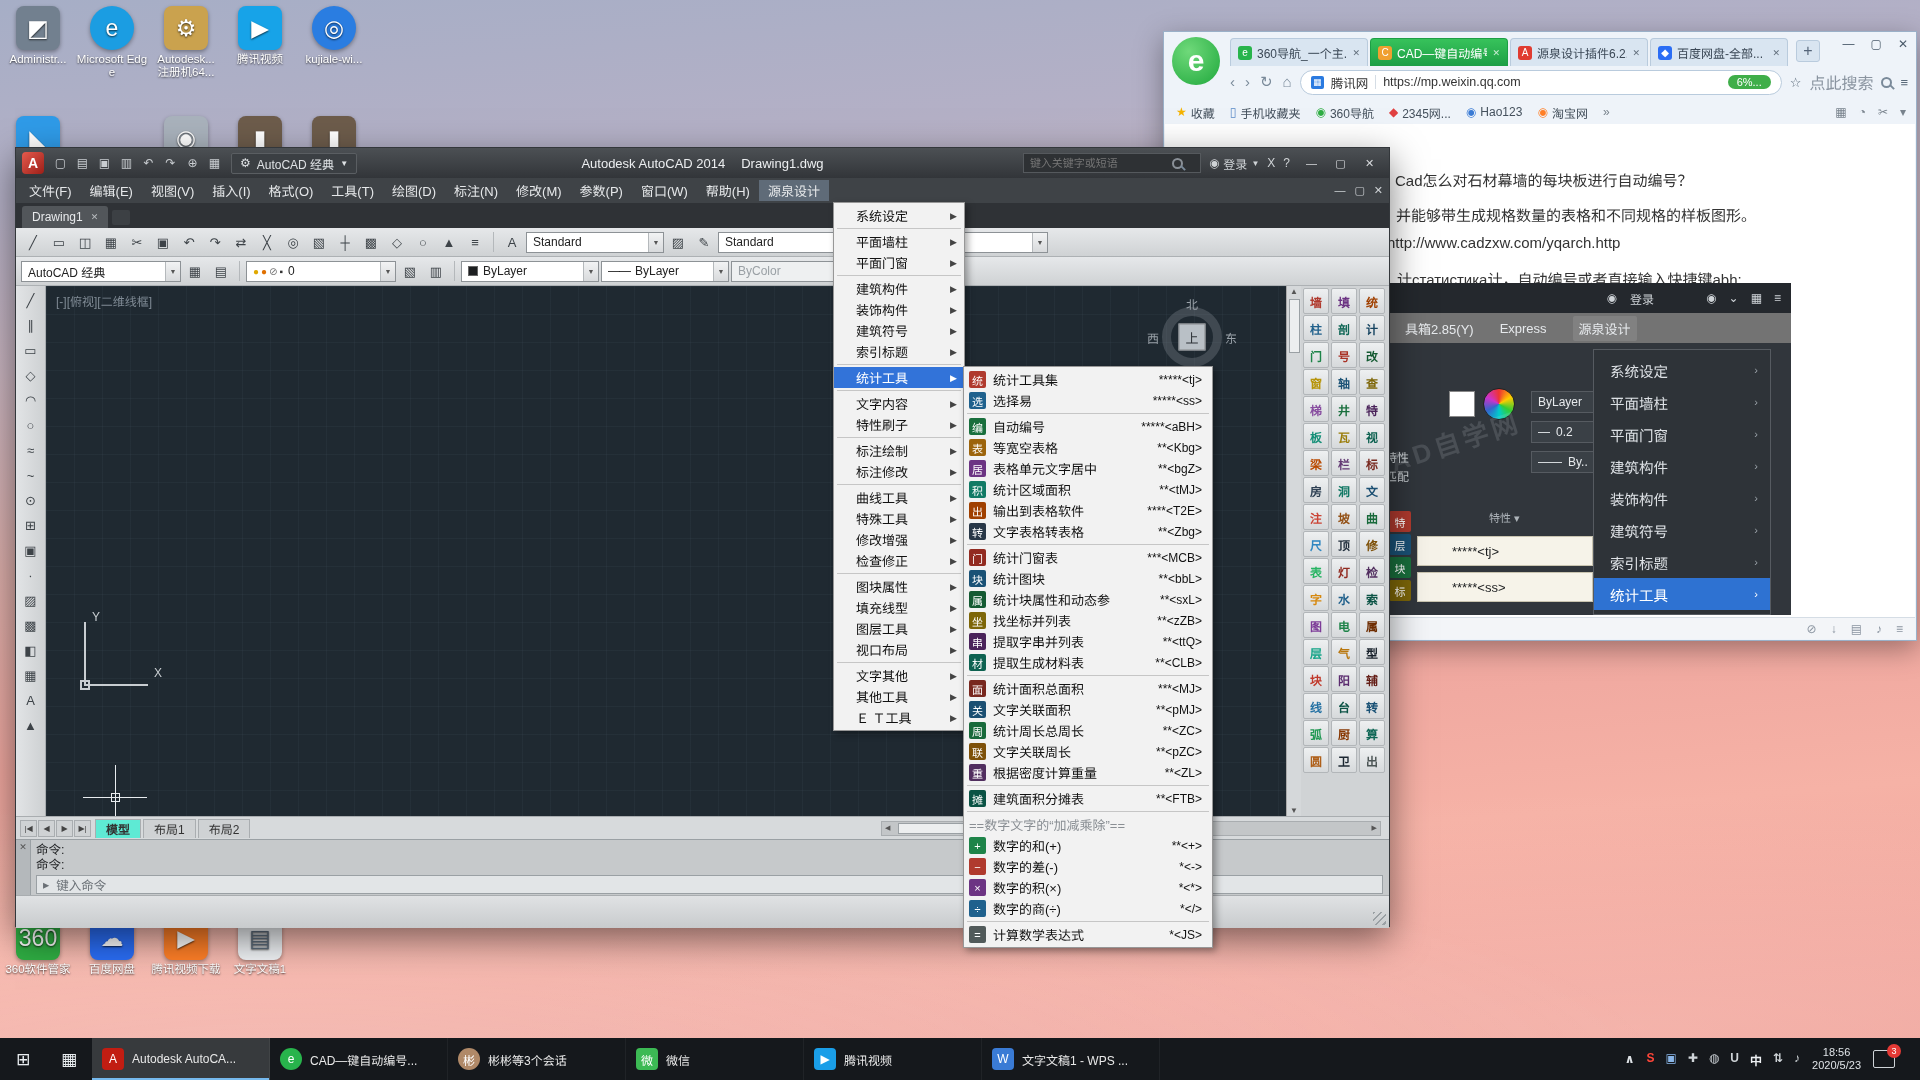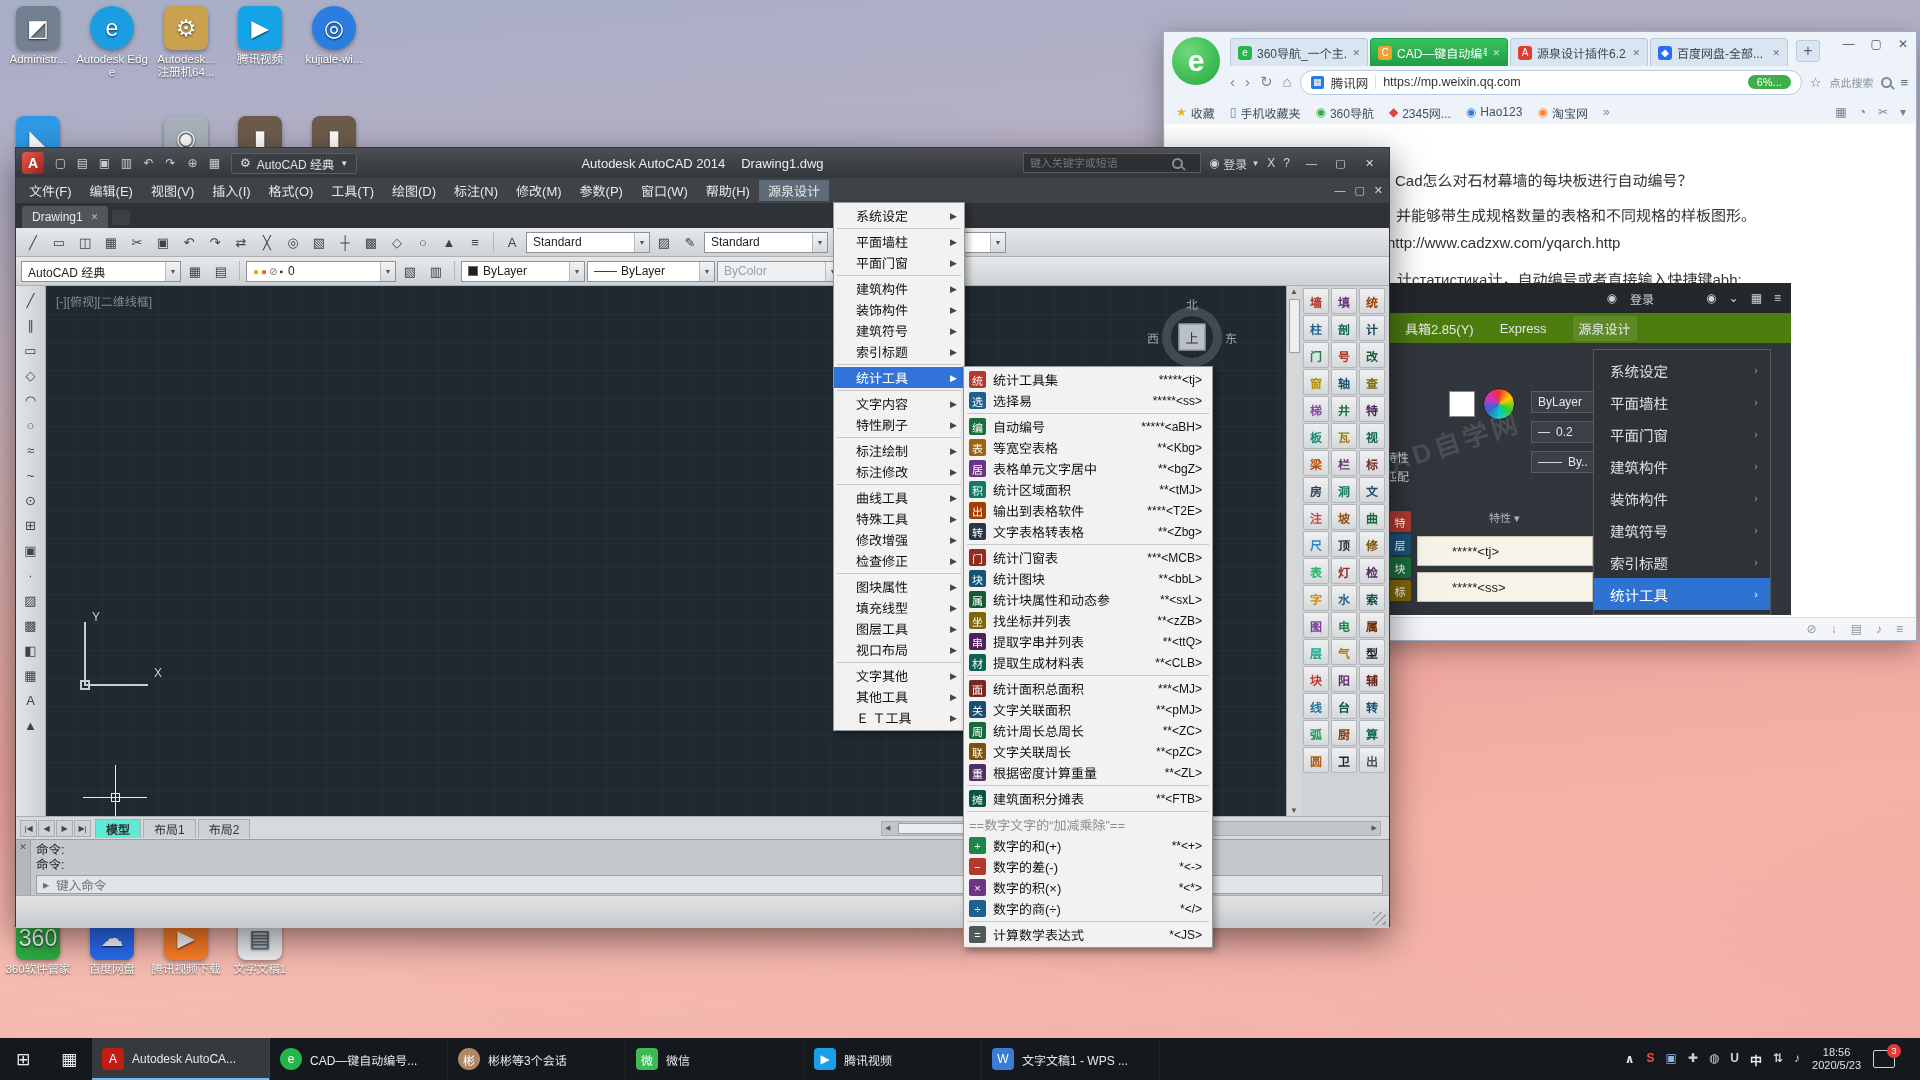--- a/index.html
+++ b/index.html
@@ -41,21 +41,21 @@
   .mag{width:11px;height:11px;border:2px solid #7a8a9a;border-radius:50%;position:relative;flex:none;}
   .mag::after{content:"";position:absolute;width:6px;height:2px;background:#7a8a9a;transform:rotate(45deg);right:-5px;bottom:-2px;}
   .b-bm{position:absolute;left:12px;top:68px;height:24px;display:flex;align-items:center;gap:15px;font-size:12px;color:#44505c;}
   .bm-item{display:flex;align-items:center;gap:4px;}
   .bm-right{position:absolute;right:10px;top:68px;height:24px;display:flex;align-items:center;gap:12px;color:#78828c;font-size:12px;}
   .b-content{position:absolute;left:1px;right:1px;top:92px;bottom:23px;background:#fff;overflow:hidden;}
   .c-line{position:absolute;font-size:15px;color:#333;white-space:nowrap;}
   
   .embed{position:absolute;left:176px;top:159px;width:450px;height:332px;background:#31363c;overflow:hidden;color:#dde1e5;}
   .e-top{position:absolute;left:0;top:0;right:0;height:30px;background:#24282d;display:flex;align-items:center;justify-content:flex-end;gap:13px;padding:0 10px;font-size:12px;color:#cfd4d8;}
-  .e-menubar{position:absolute;left:0;top:30px;right:0;height:30px;background:#4d7c0f;display:flex;align-items:center;gap:26px;padding-left:64px;font-size:13px;color:#e6e9ec;}
+  .e-menubar{position:absolute;left:0;top:30px;right:0;height:30px;background:#737373;display:flex;align-items:center;gap:26px;padding-left:64px;font-size:13px;color:#e6e9ec;}
   .e-menubar .mi.active{background:rgba(255,255,255,.10);padding:3px 6px;border-radius:2px;}
   .e-chip{position:absolute;left:108px;top:108px;width:26px;height:26px;background:#fff;border:1px solid #888;}
   .e-wheel{position:absolute;left:142px;top:105px;width:32px;height:32px;border-radius:50%;background:conic-gradient(#e33,#fc0,#3c3,#0cc,#36c,#c3c,#e33);border:1px solid #222;}
   .e-combo{position:absolute;left:190px;width:100px;height:22px;background:#3a4046;border:1px solid #565b61;display:flex;align-items:center;gap:6px;padding:0 6px;font-size:12px;color:#e6e9ec;}
   .e-combo .arr{margin-left:auto;font-size:8px;color:#9aa2a9;}
   .e-label{position:absolute;font-size:12px;color:#cfd4d8;}
   .e-panel{position:absolute;left:148px;top:226px;font-size:11px;color:#aeb4ba;}
   .e-wm{position:absolute;left:24px;top:142px;transform:rotate(-18deg);font-size:26px;font-weight:bold;color:rgba(205,210,215,.16);letter-spacing:4px;white-space:nowrap;}
   .e-strip{position:absolute;left:48px;top:228px;display:flex;flex-direction:column;gap:2px;}
   .e-strip .cell{width:22px;height:21px;border-radius:2px;color:#fff;font-size:11px;display:flex;align-items:center;justify-content:center;}
@@ -92,21 +92,21 @@
   .dtab .x{font-size:9px;color:#b8bcbf;}
   .dtab-new{width:18px;height:15px;background:#3c4044;border-radius:2px;margin-bottom:3px;}
   .a-tb{height:29px;background:linear-gradient(#e6e8ea,#cfd2d4);border-bottom:1px solid #adb1b4;display:flex;align-items:center;padding:0 5px;gap:2px;}
   .tbi{width:24px;height:23px;display:flex;align-items:center;justify-content:center;color:#3d4348;font-size:13px;border:1px solid transparent;border-radius:2px;}
   .tbsep{width:1px;height:20px;background:#b4b8bb;margin:0 4px;}
   .combo{height:21px;background:#fff;border:1px solid #8d9296;display:flex;align-items:center;font-size:12px;color:#222;padding:0 0 0 6px;gap:5px;flex:none;}
   .combo .arr{margin-left:auto;width:15px;height:19px;background:linear-gradient(#f2f3f4,#d8dadc);border-left:1px solid #b5b9bc;display:flex;align-items:center;justify-content:center;font-size:7px;color:#555;}
   .combo.dis{color:#9aa0a5;background:#eef0f1;}
   .chip{width:10px;height:10px;border:1px solid #666;flex:none;}
   .lt-sample{letter-spacing:-1px;color:#222;}
-  .w118{width:124px}.w128{width:128px}.w150{width:150px}.w160{width:160px}
+  .w118{width:138px}.w128{width:128px}.w150{width:150px}.w160{width:160px}
   .a-main{position:relative;height:530px;display:flex;background:#caccce;}
   .a-left{width:30px;background:linear-gradient(90deg,#e2e4e6,#cdd0d2);border-right:1px solid #a9adb0;display:flex;flex-direction:column;align-items:center;padding-top:2px;gap:1px;flex:none;}
   .a-left .tbi{width:25px;height:24px;}
   .a-canvas{position:relative;flex:1;background:#1f2931;overflow:hidden;cursor:crosshair;
     background-image:linear-gradient(rgba(130,150,170,.06) 1px,transparent 1px),linear-gradient(90deg,rgba(130,150,170,.06) 1px,transparent 1px);background-size:28px 28px;}
   .vp-label{position:absolute;left:10px;top:6px;color:#7f8a94;font-size:12px;}
   .compass{position:absolute;right:55px;top:12px;width:78px;height:78px;color:#9aa2a9;font-size:12px;}
   .compass .ring{position:absolute;inset:9px;border:9px solid rgba(150,158,165,.28);border-radius:50%;}
   .c-n{position:absolute;top:-3px;left:50%;transform:translateX(-50%);}
   .c-s{position:absolute;bottom:-3px;left:50%;transform:translateX(-50%);}
@@ -183,21 +183,21 @@
 
   <div class="drow" style="left:2px;top:6px;">
 
       <div class="dicon">
         <div class="img" style="background: rgb(114, 128, 143);">◩</div>
         <div class="lbl">Administr...</div>
       </div>
 
       <div class="dicon">
         <div class="img round" style="background: rgb(27, 157, 226);">e</div>
-        <div class="lbl">Autodesk Edge</div>
+        <div class="lbl">Microsoft Edge</div>
       </div>
 
       <div class="dicon">
         <div class="img" style="background: rgb(202, 162, 78);">⚙</div>
         <div class="lbl">Autodesk... 注册机64...</div>
       </div>
 
       <div class="dicon">
         <div class="img" style="background: rgb(23, 163, 232);">▶</div>
         <div class="lbl">腾讯视频</div>
@@ -315,21 +315,21 @@
           <span>⌂</span>
         </span>
       <div class="addr-box">
         <span class="site-ic">▦</span>
         <span>腾讯网</span>
         <span class="sep-v"></span>
         <span class="url">https://mp.weixin.qq.com</span>
         <span class="pill">6%...</span>
       </div>
       <span>☆</span>
-      <span style="font-size:11px;color:#8a94a0;">点此搜索</span>
+      <span style="font-size:16px;color:#8a94a0;">点此搜索</span>
       <span class="mag"></span>
       <span>≡</span>
     </div>
 
     <div class="b-bm">
 
         <span class="bm-item">
           <span style="color: rgb(245, 179, 1);">★</span>
           <span>收藏</span>
         </span>

